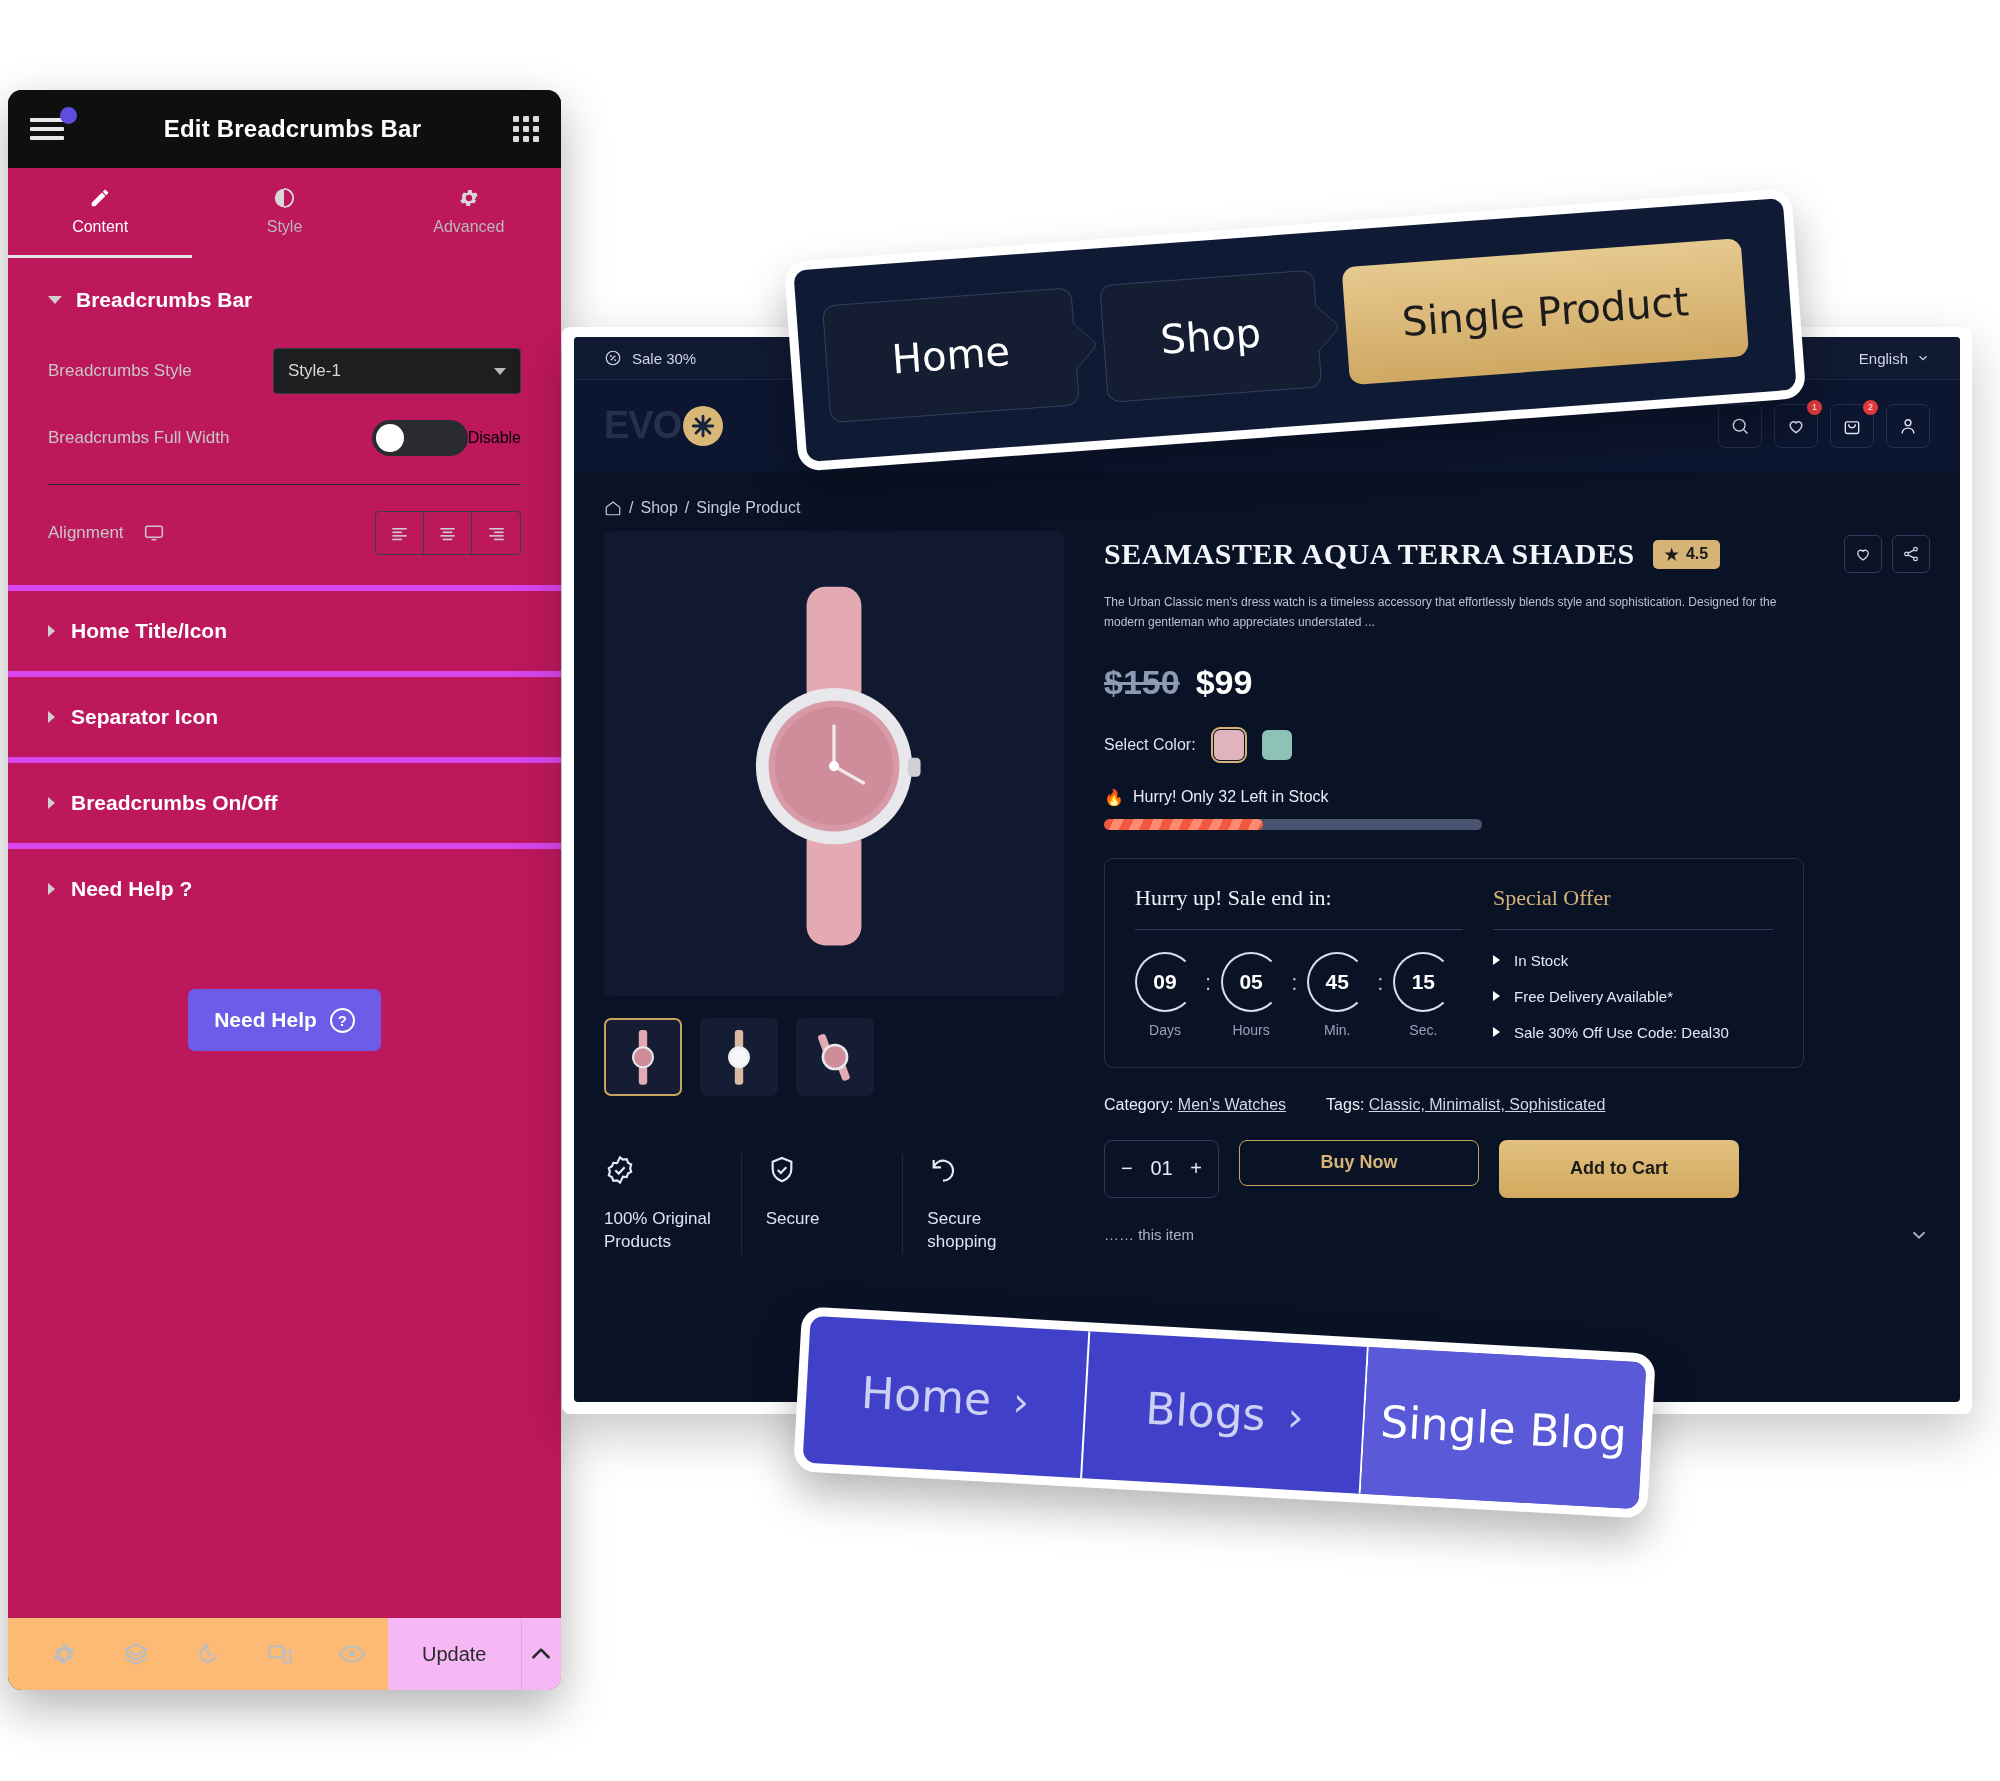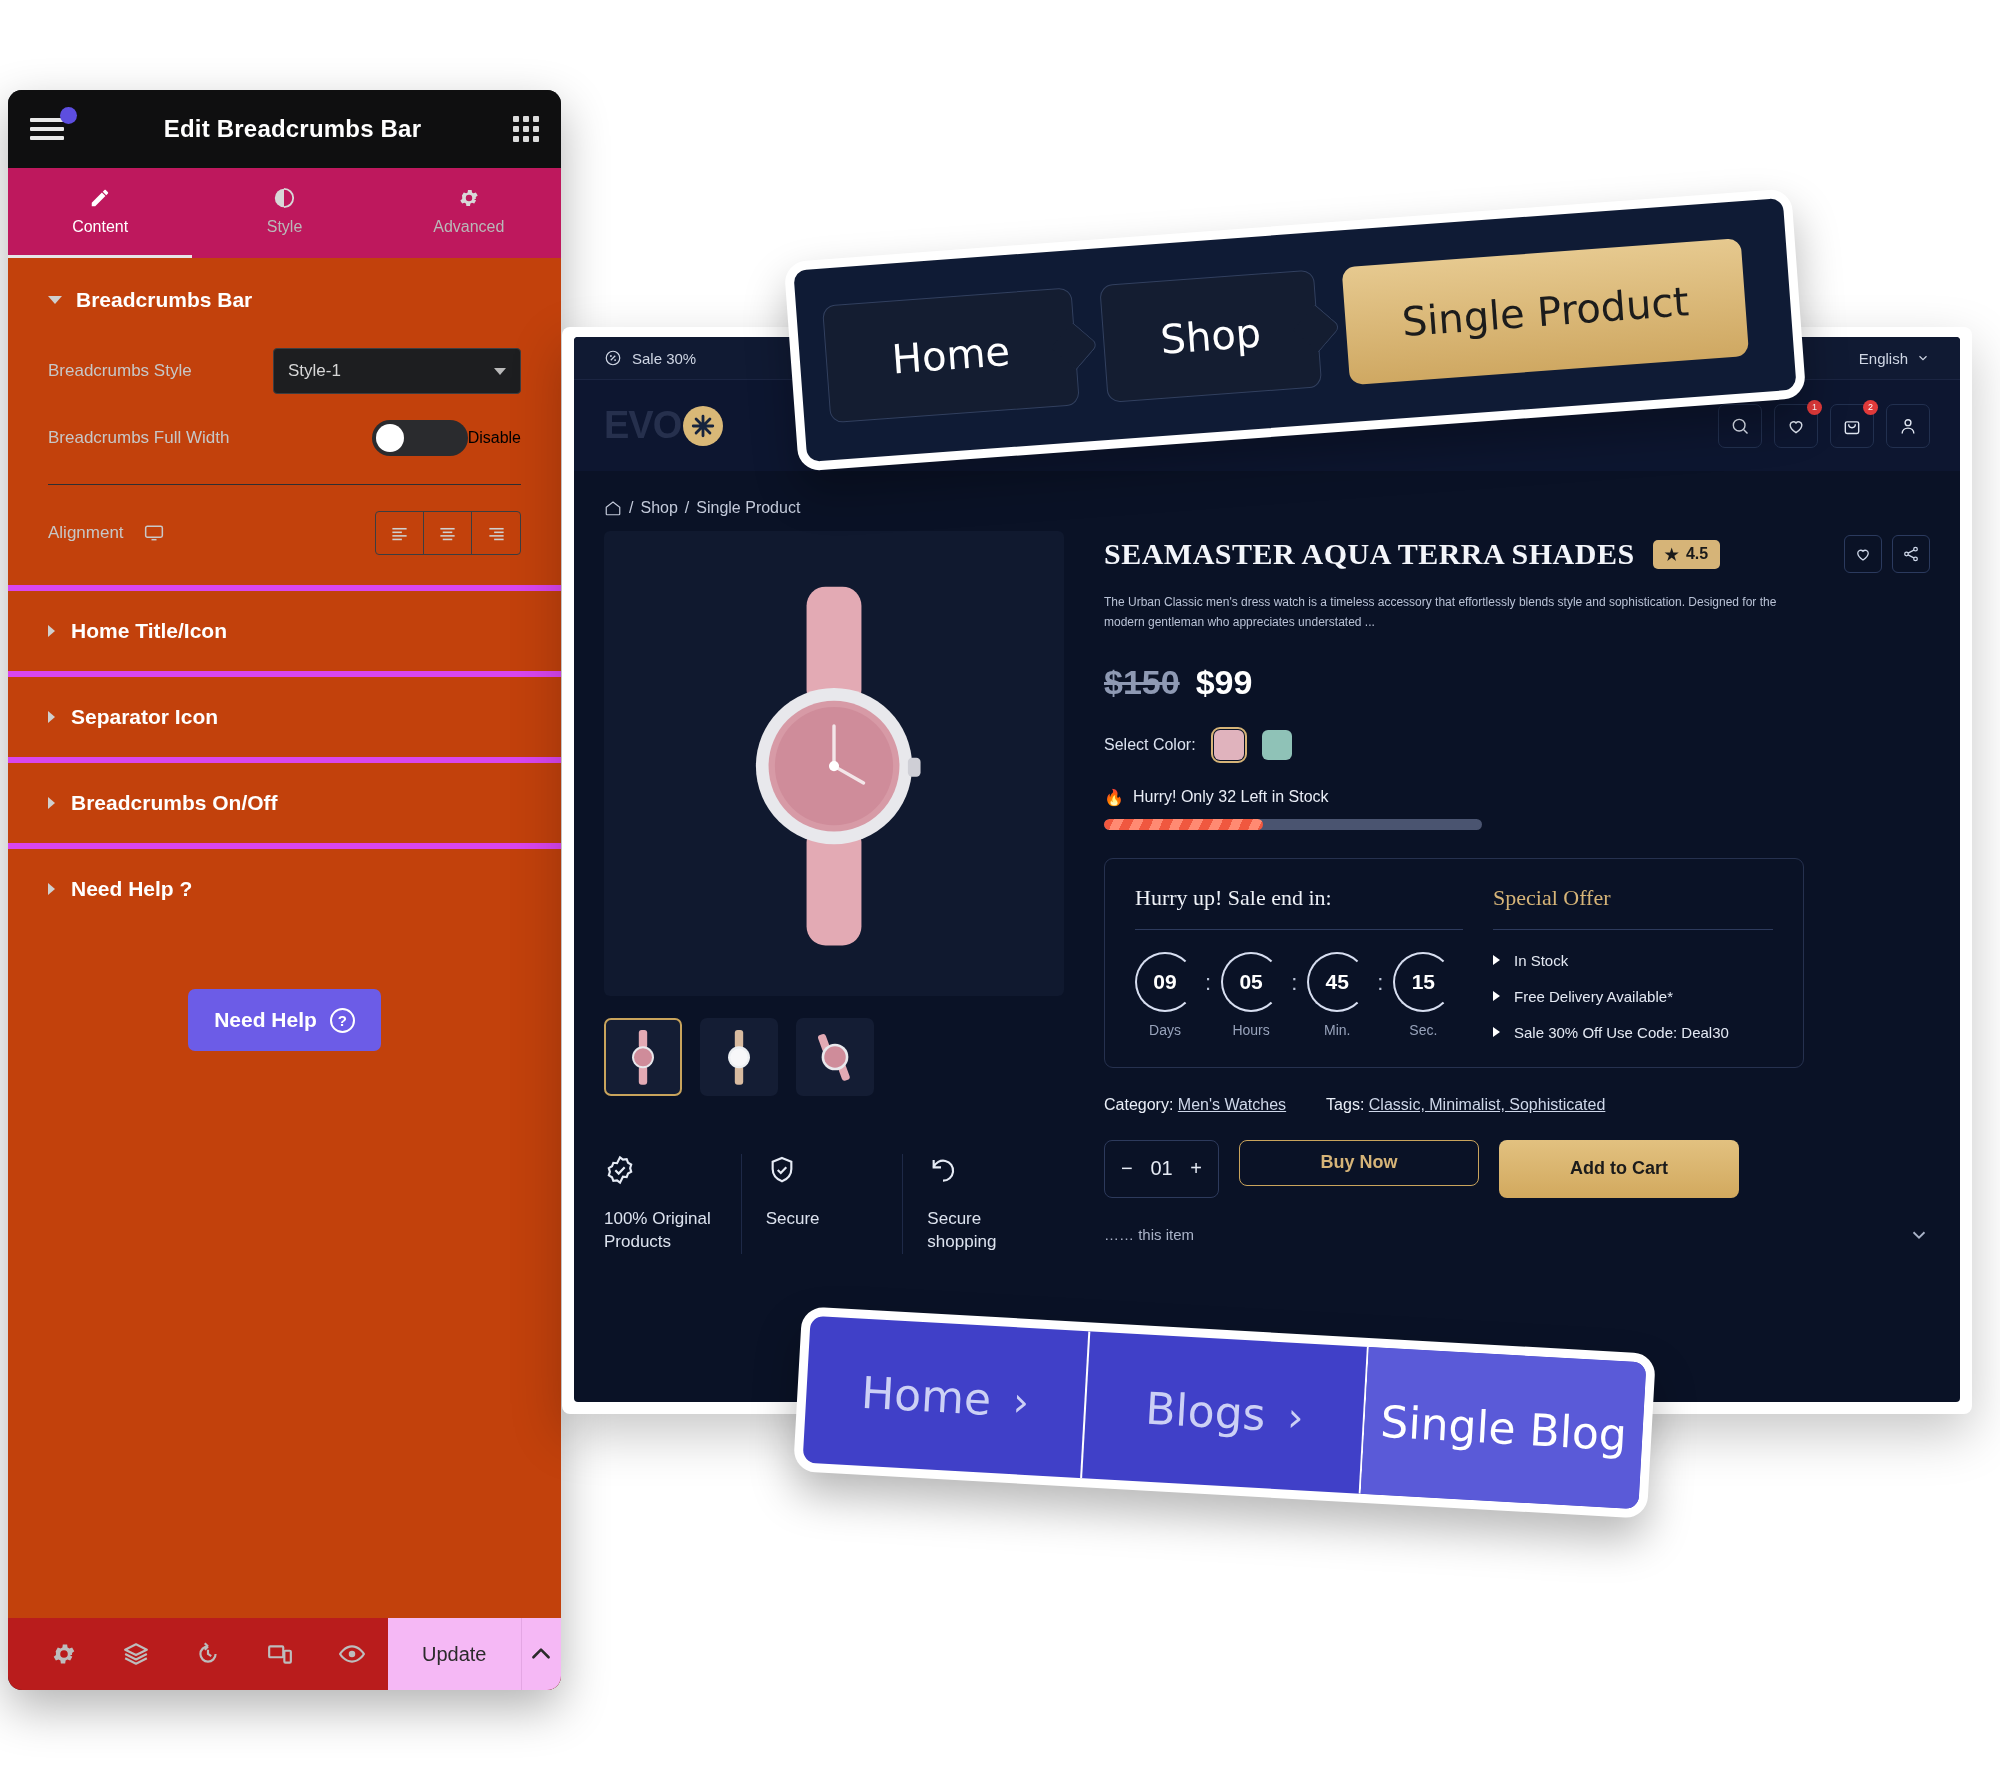--- a/index.html
+++ b/index.html
@@ -40,21 +40,21 @@
   .tabs { height:90px; display:flex; background:#be185d; flex:0 0 auto; }
   .tab {
     flex:1; display:flex; flex-direction:column; align-items:center; justify-content:center;
     gap:9px; color:#b9b9b9; font-size:16px; cursor:pointer;
     border-bottom:3px solid transparent;
   }
   .tab.active { color:#fff; border-bottom-color:#e6e6e6; }
   .tab svg { width:22px; height:22px; fill:#d8d8d8; }
   .tab.active svg { fill:#fff; }
 
-  .panel-body { flex:1 1 auto; overflow:hidden; background:#c2410c; }
+  .panel-body { flex:1 1 auto; overflow:hidden; background:#be185d; }
   .sect-open { padding:30px 40px 10px; }
   .sect-title { display:flex; align-items:center; gap:14px; font-size:21px; font-weight:700; color:#fff; }
   .caret-d { width:0;height:0;border-left:7px solid transparent;border-right:7px solid transparent;border-top:8px solid #cfcfcf; }
   .caret-r { width:0;height:0;border-top:6px solid transparent;border-bottom:6px solid transparent;border-left:7px solid #cfcfcf; }
 
   .ctl-row { display:flex; align-items:center; justify-content:space-between; padding:26px 40px 0; }
   .ctl-label { font-size:17px; color:#c7c7c7; }
   .select-box {
     width:248px; height:46px; background:#1d1e20; border:1px solid #3c3d40; border-radius:4px;
     display:flex; align-items:center; padding:0 14px; color:#d6d6d6; font-size:17px; cursor:pointer;
@@ -87,21 +87,21 @@
 
   .help-wrap { display:flex; justify-content:center; padding:60px 0 0; }
   .help-btn {
     background:#6c5ce7; color:#fff; border:none; border-radius:7px;
     padding:0 26px; height:62px; font-size:21px; font-weight:700;
     display:flex; align-items:center; gap:13px; cursor:pointer;
     font-family:"Liberation Sans", sans-serif;
   }
   .qmark { width:25px; height:25px; border:2px solid #fff; border-radius:50%; display:flex; align-items:center; justify-content:center; font-size:15px; font-weight:700; }
 
-  .panel-foot { height:72px; background:#b91c1c; display:flex; align-items:stretch; flex:0 0 auto; }
+  .panel-foot { height:72px; background:#fdba74; display:flex; align-items:stretch; flex:0 0 auto; }
   .foot-icons { display:flex; align-items:center; gap:0; flex:1; padding-left:20px; }
   .foot-ic { width:72px; display:flex; align-items:center; justify-content:center; cursor:pointer; }
   .foot-ic svg { width:26px; height:26px; fill:#bdbdbd; }
   .update-btn {
     background:#f5b8f5; color:#2b2b2b; display:flex; align-items:center;
     padding:0 34px; font-size:20px; cursor:pointer; font-weight:400;
   }
   .update-arrow { background:#f5b8f5; width:68px; display:flex; align-items:center; justify-content:center; cursor:pointer; border-left:1px solid #e3a6e3; }
 
   

